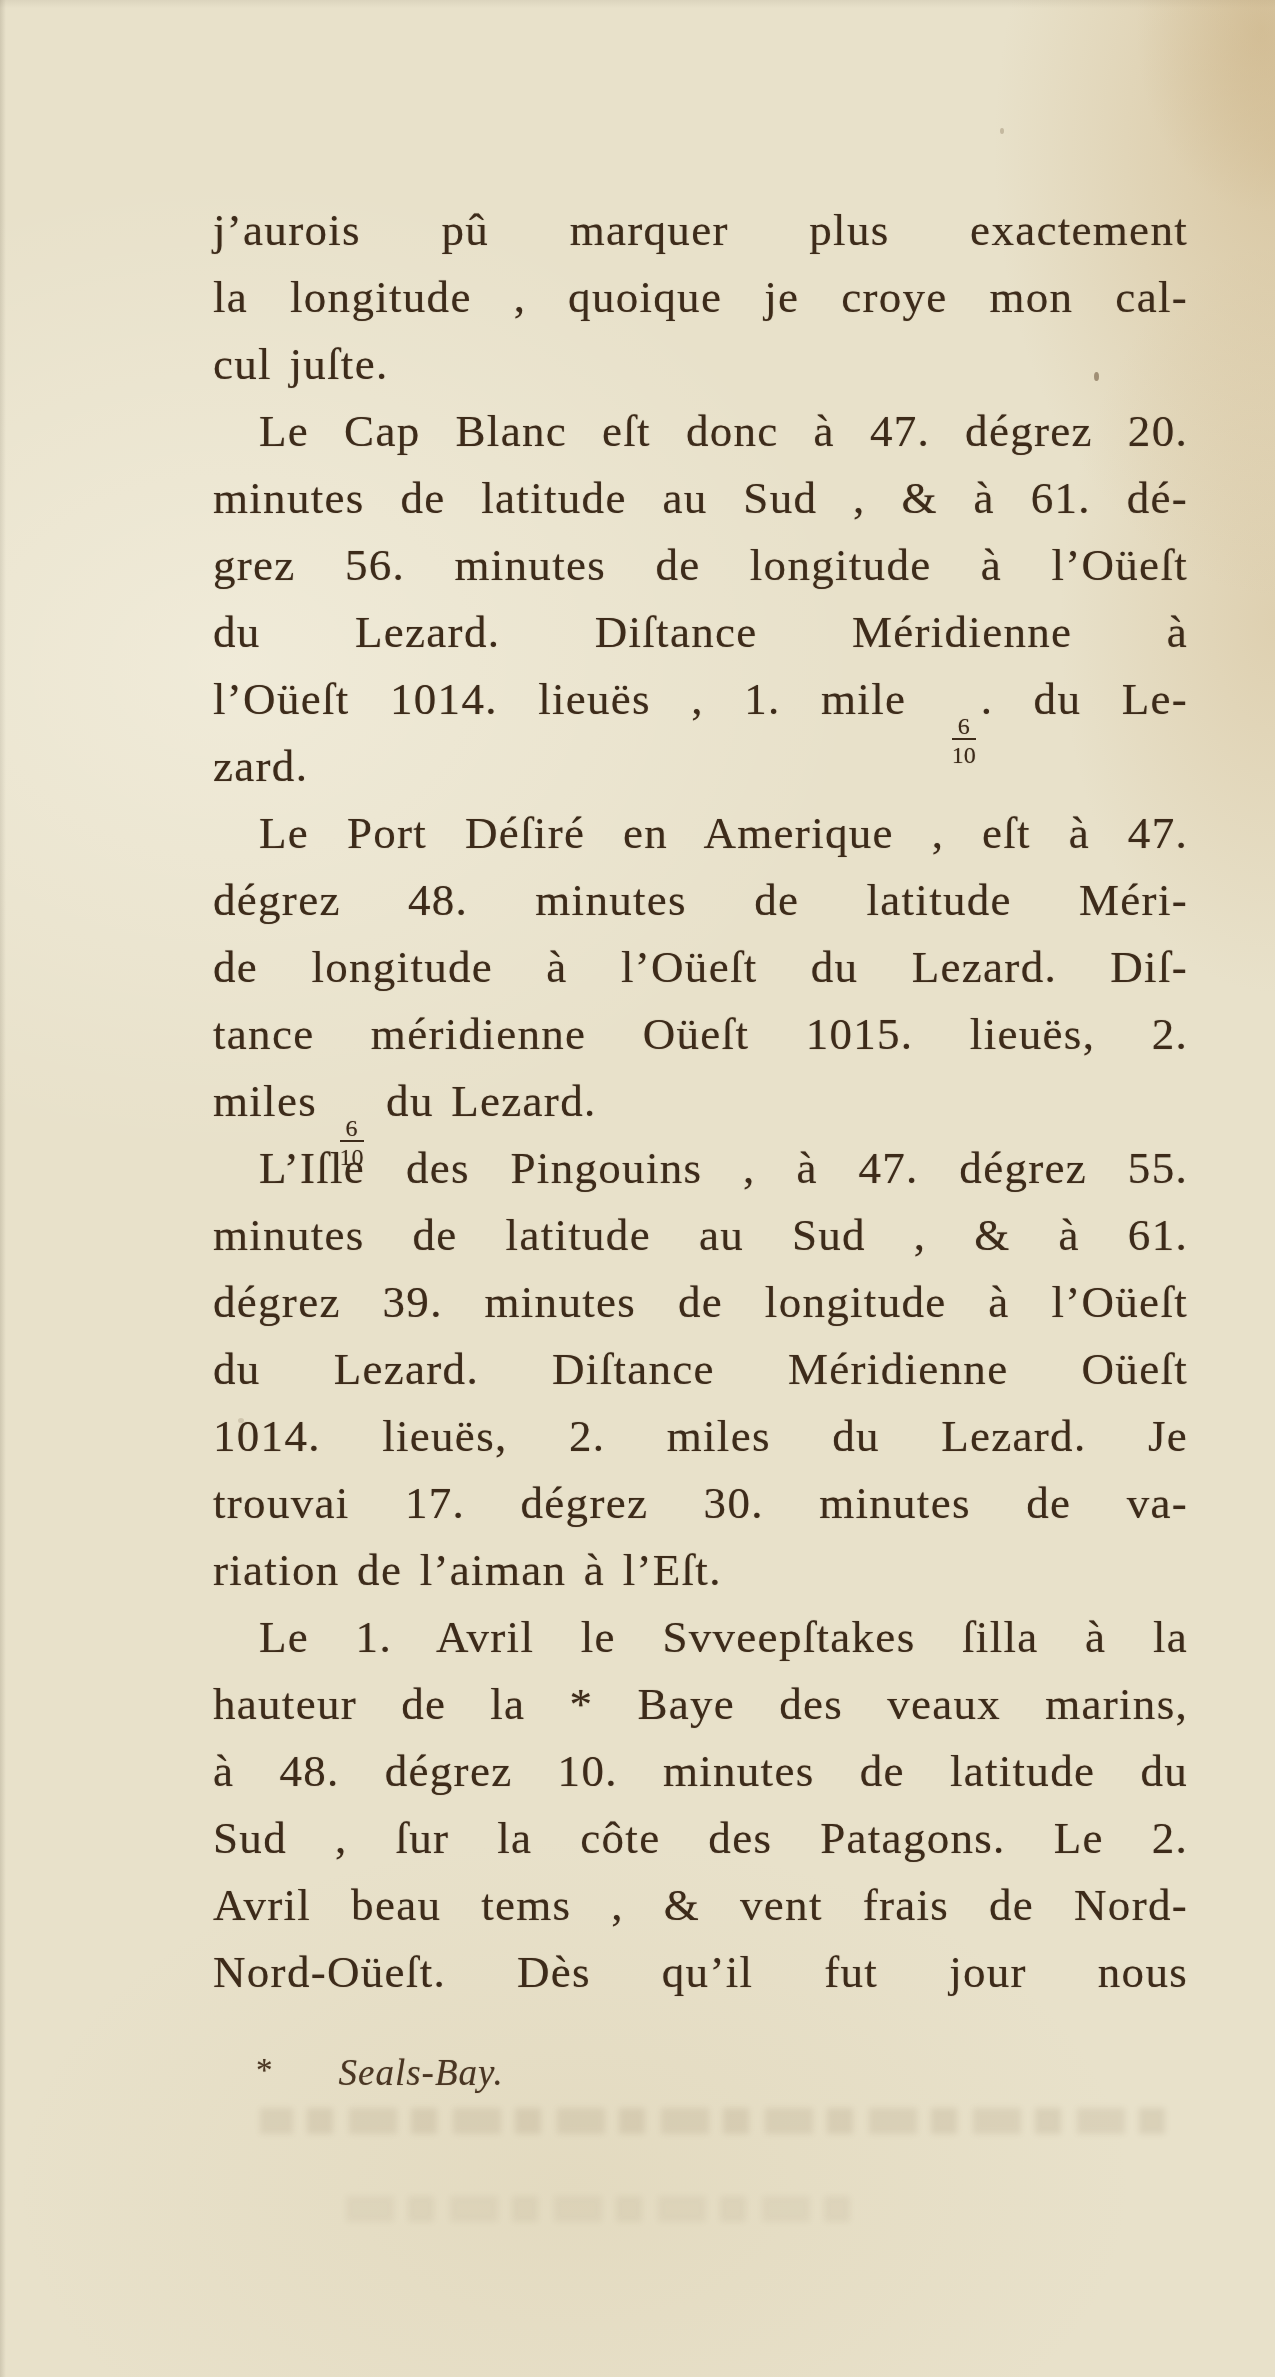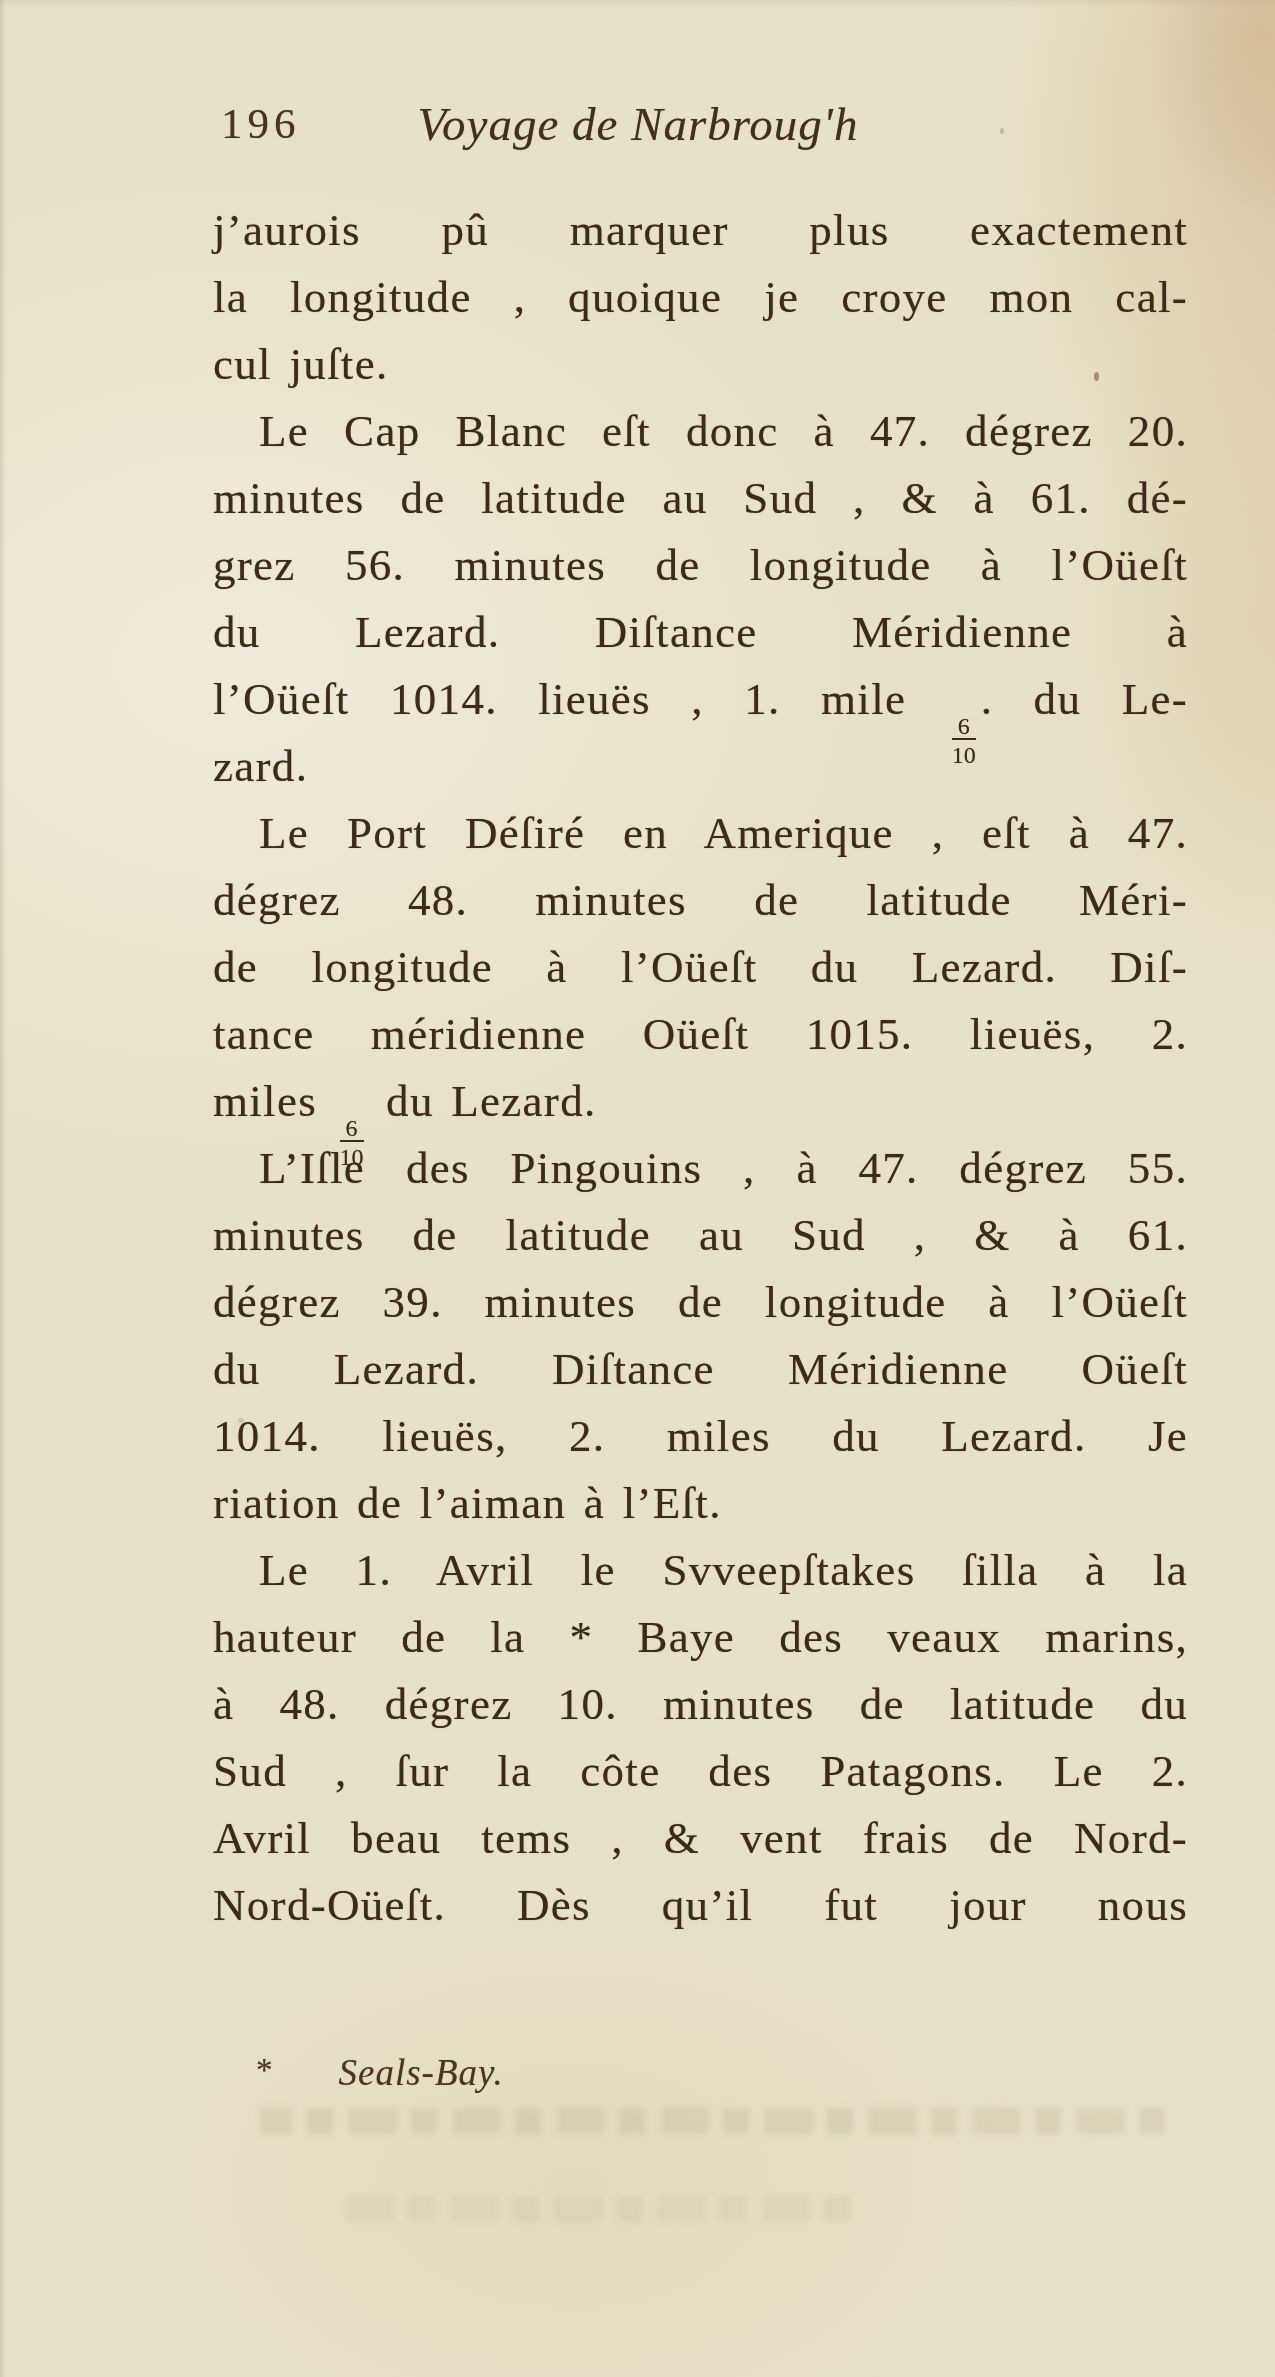--- a/index.html
+++ b/index.html
@@ -84,24 +84,20 @@
     text-shadow: 0 0 1px rgba(61,43,26,0.4);
   }
   .footnote .marker { display: inline-block; margin-right: 20px; font-size: 33px; transform: translateY(-4px); }
   .footnote .ftext  { font-style: italic; margin-left: 45px; }
 </style>
 </head>
 <body>
 
 <div class="page">
 
-  <div class="header">
-    <span class="pagenum">196</span>
-    <span class="runtitle">Voyage de Narbroug'h</span>
-  </div>
 
   <div class="text">
       <div class="line"><span>j’aurois pû marquer plus exactement</span></div>
       <div class="line"><span>la longitude , quoique je croye mon cal-</span></div>
       <div class="line end"><span>cul juſte.</span></div>
       <div class="line indent"><span>Le </span><span class="it">Cap Blanc</span><span> eſt donc à 47. dégrez 20.</span></div>
       <div class="line"><span>minutes de latitude au Sud , &amp; à 61. dé-</span></div>
       <div class="line"><span>grez 56. minutes de longitude à l’Oüeſt</span></div>
       <div class="line"><span>du </span><span class="it">Lezard.</span><span> Diſtance Méridienne à</span></div>
       <div class="line"><span>l’Oüeſt 1014. lieuës , 1. mile </span><span class="frac">
@@ -115,20 +111,21 @@
       <div class="line"><span>tance méridienne Oüeſt 1015. lieuës, 2.</span></div>
       <div class="line end"><span>miles </span><span class="frac">
           <span class="num">6</span>
           <span class="den">10</span>
         </span><span> du </span><span class="it">Lezard.</span></div>
       <div class="line indent"><span>L’Iſle des </span><span class="it">Pingouins</span><span> , à 47. dégrez 55.</span></div>
       <div class="line"><span>minutes de latitude au Sud , &amp; à 61.</span></div>
       <div class="line"><span>dégrez 39. minutes de longitude à l’Oüeſt</span></div>
       <div class="line"><span>du </span><span class="it">Lezard.</span><span> Diſtance Méridienne Oüeſt</span></div>
       <div class="line"><span>1014. lieuës, 2. miles du </span><span class="it">Lezard.</span><span> Je</span></div>
+      <div class="line"><span>trouvai 17. dégrez 30. minutes de va-</span></div>
       <div class="line end"><span>riation de l’aiman à l’Eſt.</span></div>
       <div class="line indent"><span>Le 1. </span><span class="it">Avril</span><span> le </span><span class="it">Svveepſtakes</span><span> ſilla à la</span></div>
       <div class="line"><span>hauteur de la * </span><span class="it">Baye des veaux marins,</span></div>
       <div class="line"><span>à 48. dégrez 10. minutes de latitude du</span></div>
       <div class="line"><span>Sud , ſur la côte des </span><span class="it">Patagons.</span><span> Le 2.</span></div>
       <div class="line"><span class="it">Avril</span><span> beau tems , &amp; vent frais de Nord-</span></div>
       <div class="line"><span>Nord-Oüeſt. Dès qu’il fut jour nous</span></div>
     </div>
 
   <div class="footnote">

